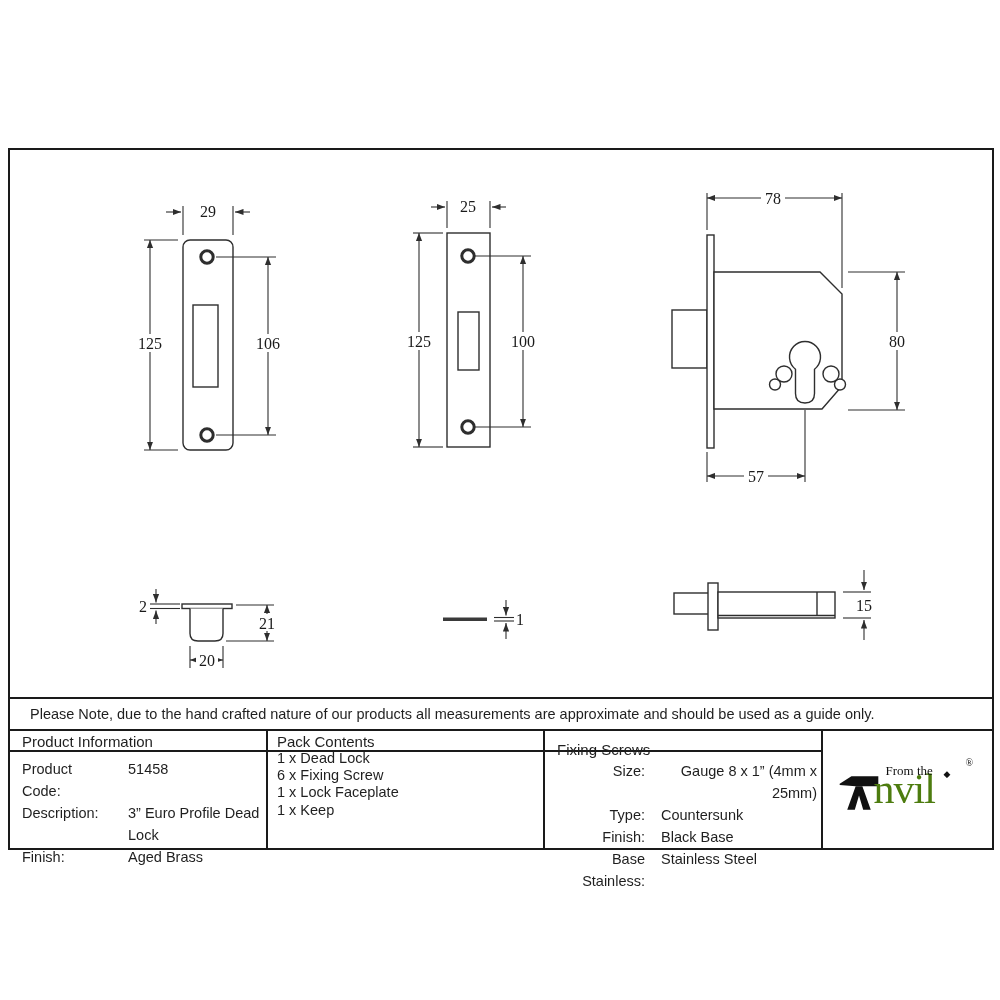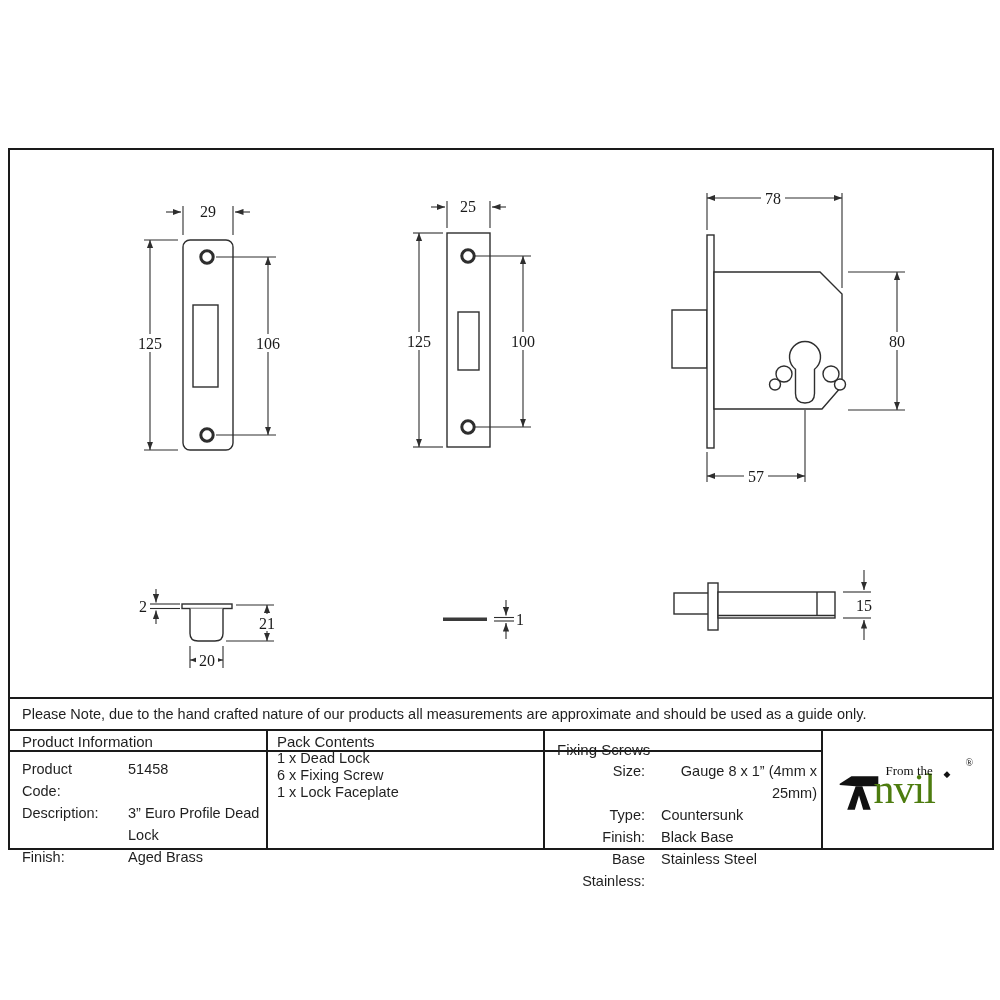--- a/index.html
+++ b/index.html
@@ -7,21 +7,21 @@
   #frame{position:absolute;left:8px;top:148px;width:986px;height:702px;border:2px solid #1a1a1a;box-sizing:border-box;background:#fff;}
   .hline{position:absolute;background:#1a1a1a;height:2px;}
   .vline{position:absolute;background:#1a1a1a;width:2px;}
   #drawing-svg{position:absolute;left:0;top:0;width:1000px;height:1000px;}
   svg .ln{stroke:#2e2e2e;stroke-width:1.4;fill:#fff;}
   svg .lnf{stroke:#2e2e2e;stroke-width:1.4;fill:none;}
   svg .dim{stroke:#2e2e2e;stroke-width:1.1;fill:none;}
   svg .hole{stroke:#2e2e2e;stroke-width:3;fill:#fff;}
   svg text{font-family:"Liberation Serif",serif;font-size:16px;fill:#1a1a1a;}
   svg .bg{fill:#fff;stroke:none;}
-  .note-row{position:absolute;left:0;top:549px;width:100%;height:30px;line-height:30px;padding-left:12px;font-size:14.5px;box-sizing:border-box;}
+  .note-row{position:absolute;left:0;top:549px;width:100%;height:30px;line-height:30px;padding-left:20px;font-size:14.5px;box-sizing:border-box;}
   .hdr{position:absolute;font-size:15px;height:20px;line-height:20px;}
   .cell{position:absolute;font-size:14.5px;}
   .pairs .row{display:flex;line-height:22px;gap:16px;}
   .pairs .lab{flex:0 0 90px;}
   .list div{line-height:17.2px;}
   #fix-col .lab{flex:0 0 88px;}
   #logo-cell{position:absolute;left:811px;top:581px;width:171px;height:117px;display:flex;align-items:center;justify-content:center;}
   #logo-box{position:relative;width:138px;height:58px;}
   #anvil-glyph{position:absolute;left:0;top:12px;}
   #logo-nvil{position:absolute;left:36px;top:4px;font-family:"Liberation Serif",serif;font-size:42px;line-height:48px;letter-spacing:-1px;color:#4d7c0f;}
@@ -59,20 +59,21 @@
     <div class="row">
         <span class="lab">Finish:</span>
         <span>Aged Brass</span>
       </div>
   </div>
 
   <div class="cell list" style="left:267px;top:600px;width:250px;">
     <div>1 x Dead Lock</div>
     <div>6 x Fixing Screw</div>
     <div>1 x Lock Faceplate</div>
+    <div>1 x Keep</div>
   </div>
 
   <div class="cell pairs list" id="fix-col" style="left:547px;top:610px;width:260px;text-align:right;">
     <div class="row">
         <span class="lab">Size:</span>
         <span>Gauge 8 x 1” (4mm x 25mm)</span>
       </div>
     <div class="row">
         <span class="lab">Type:</span>
         <span>Countersunk</span>

